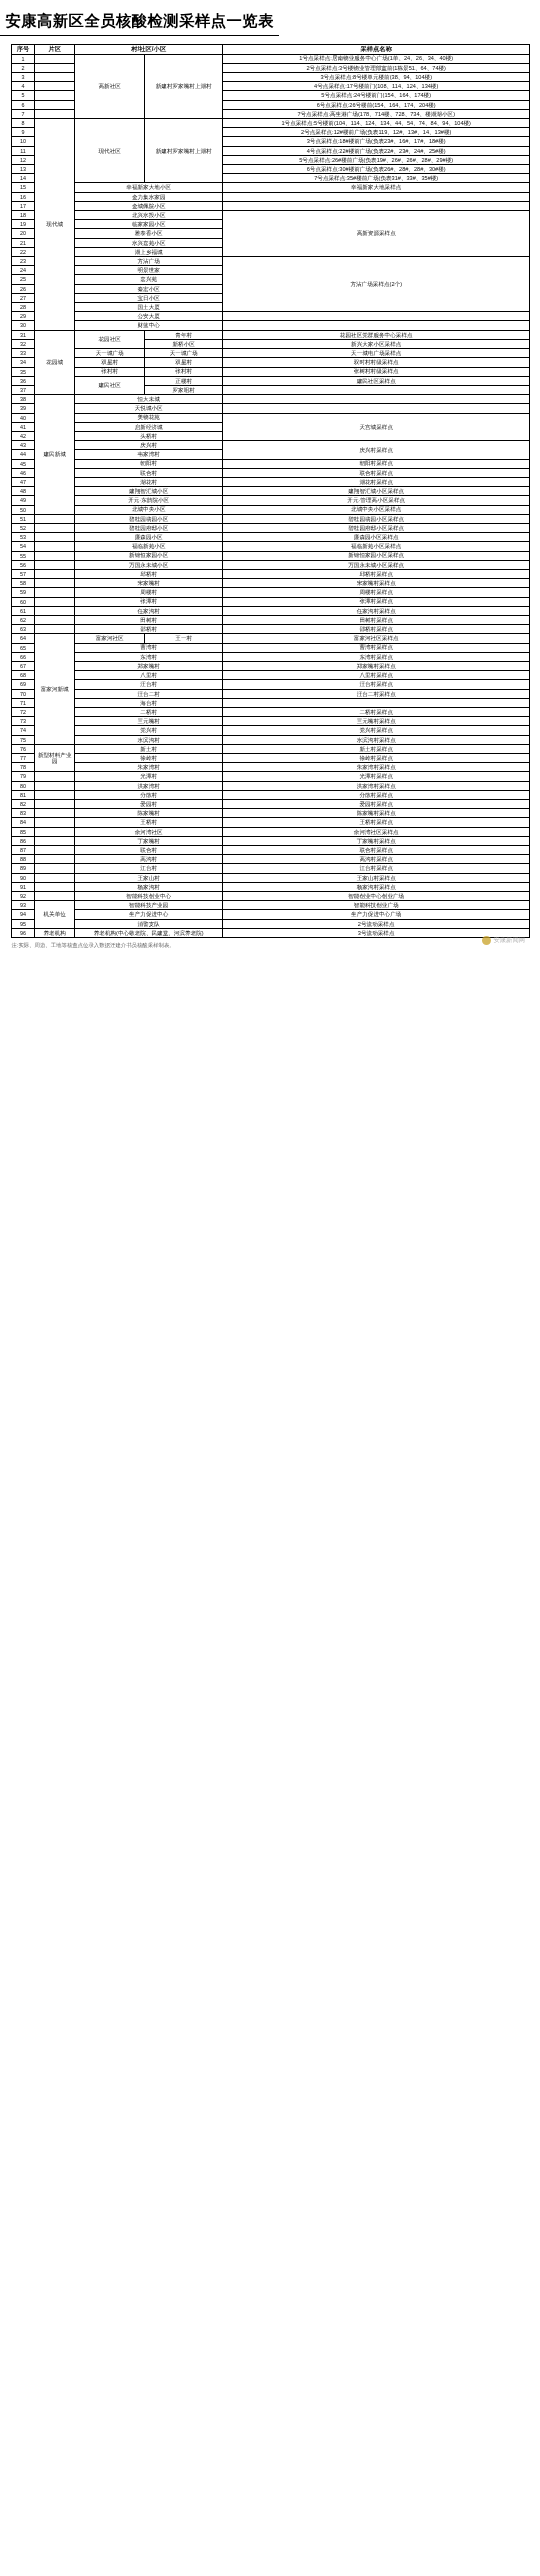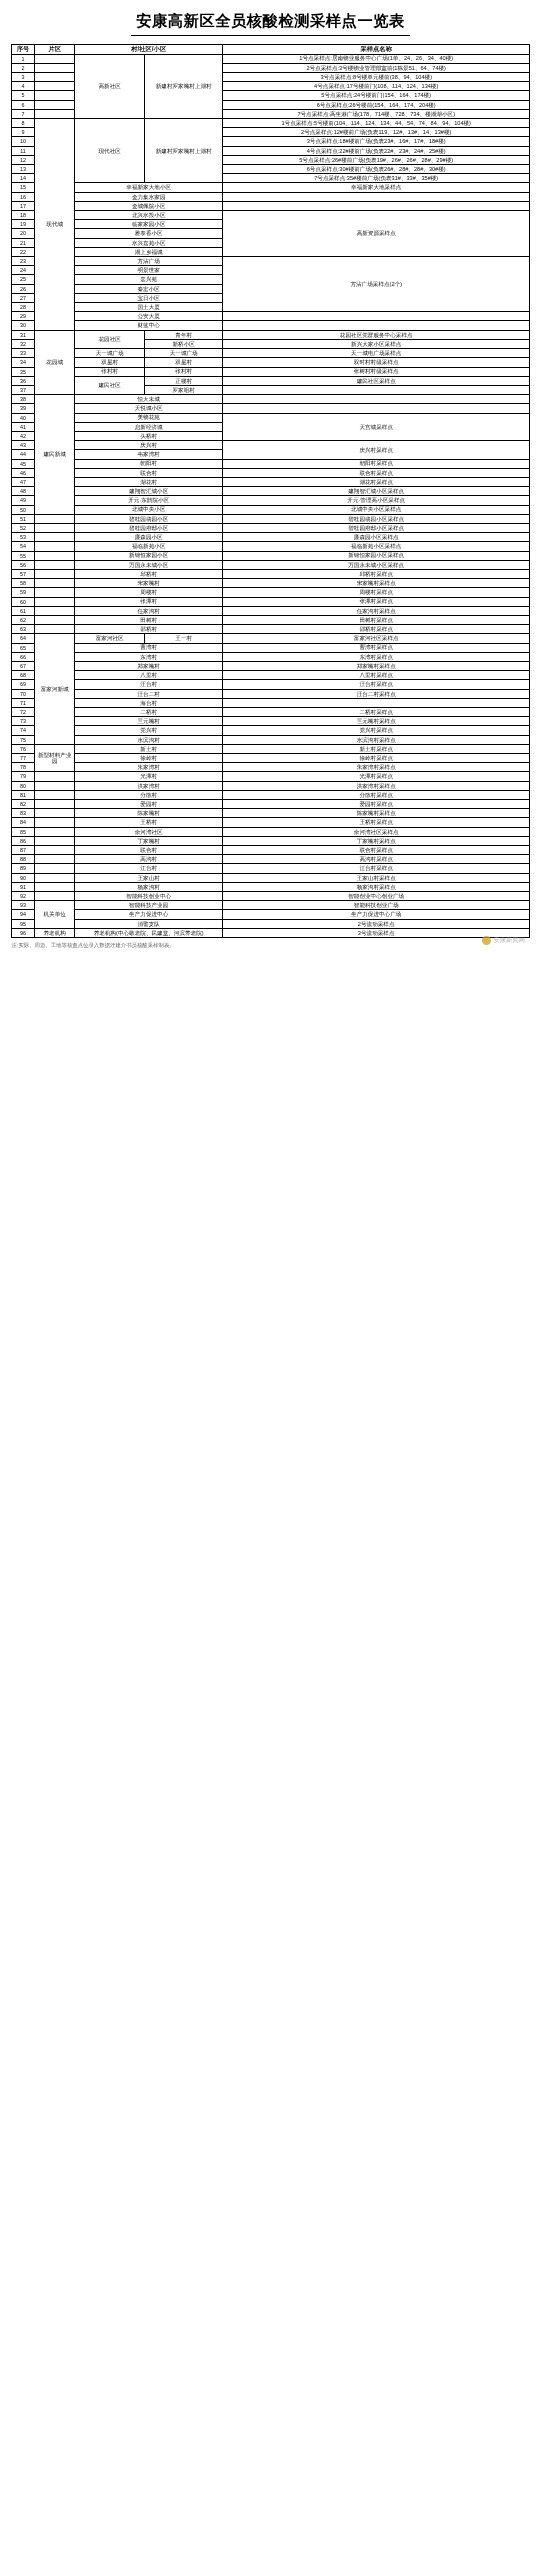--- a/index.html
+++ b/index.html
@@ -1,18 +1,18 @@
 <!DOCTYPE html>
 <html style="font-size:14.4px"><head>
 <meta charset="utf-8">
 <style>
   html,body{margin:0;padding:0;background:#ffffff;}
   body{width:541px;font-family:"Liberation Sans","DejaVu Sans",sans-serif;color:#111;}
   .page{width:541px;position:relative;background:#fff;}
-  .title-wrap{padding:9px 0 7.2px 0;text-align:center;}
+  .title-wrap{padding:9px 0 7.2px 0;}
   .title{display:inline-block;font-family:"Liberation Serif","DejaVu Serif",serif;font-weight:bold;font-size:15.3px;letter-spacing:0.5px;color:#000;border-bottom:1.8px solid #000;padding:1.8px 5.4px 3.6px 5.4px;}
   table{border-collapse:collapse;width:518px;margin:0 auto;table-layout:fixed;}
   col.c0{width:23.4px}
   col.c1{width:40px}
   col.c2{width:70px}
   col.c3{width:78px}
   col.c4{width:307px}
   th,td{border:0.9px solid #000;font-size:5.6px;line-height:1.15;text-align:center;vertical-align:middle;padding:0.9px 0.9px;color:#111;}
   th{font-weight:bold;font-size:6.3px;background:#fff;}
   td.idx{font-size:5.4px;}

